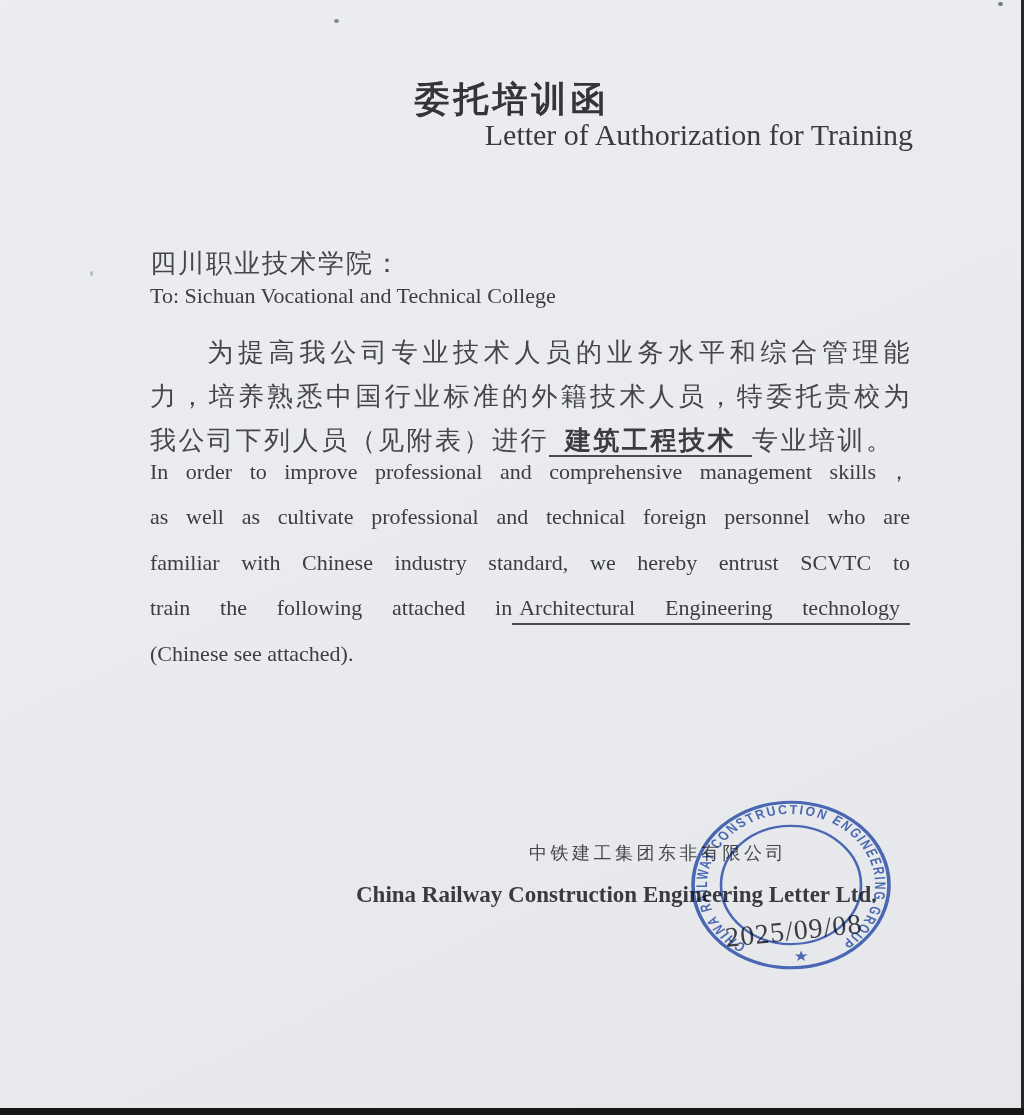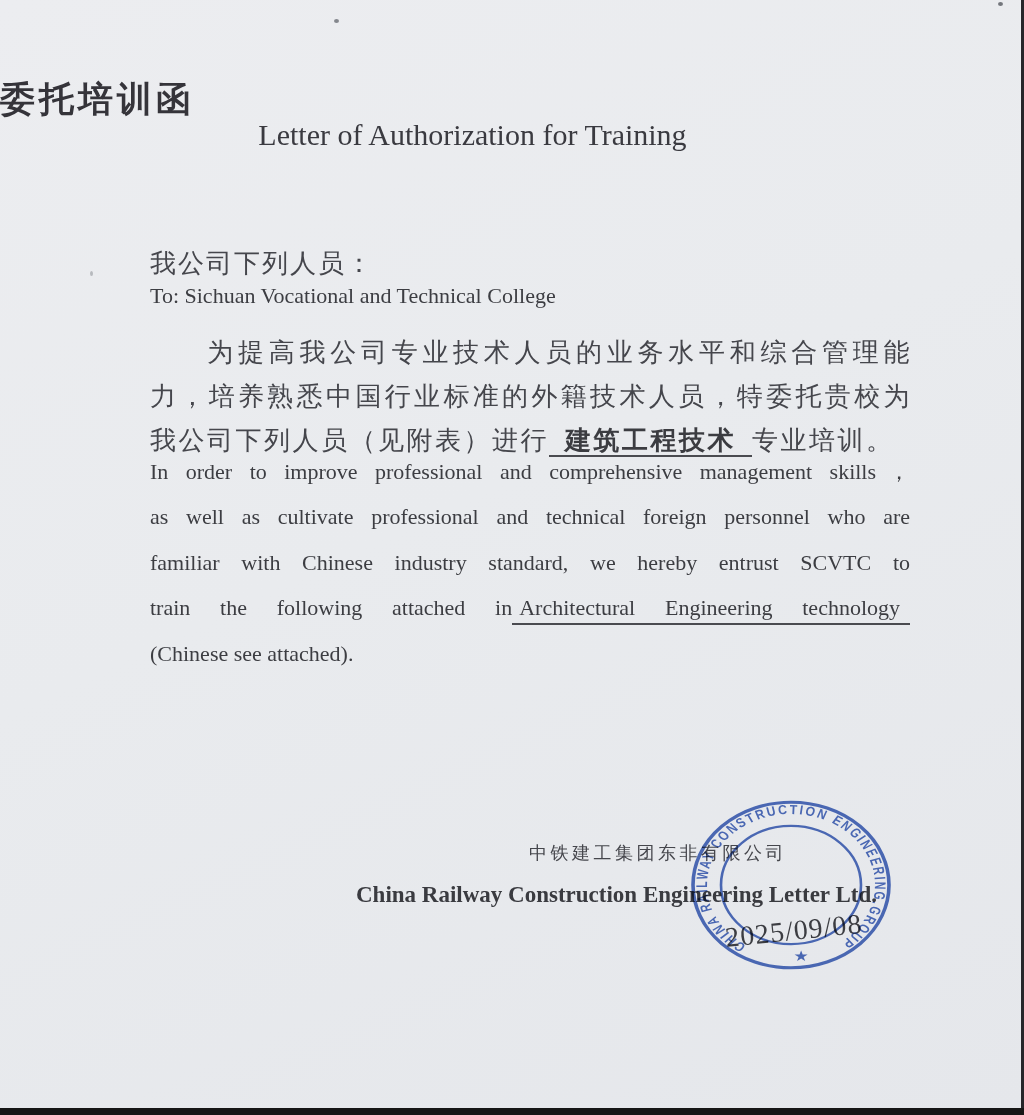--- a/index.html
+++ b/index.html
@@ -7,26 +7,27 @@
     position:relative;
     width:1024px;height:1115px;
     overflow:hidden;
     background:linear-gradient(155deg,#ecedf0 0%,#e9ebee 45%,#e5e7eb 100%);
     font-family:"Liberation Serif","DejaVu Serif",serif;
     color:#3f4045;
   }
   .abs{position:absolute;}
   .title-cn{
     left:0;top:76;width:1024px;top:76px;
+    text-align:center;
     font-size:35px;font-weight:700;letter-spacing:4px;
     color:#35343a;
   }
   .title-en{
-    left:16px;top:118px;width:913px;
-    text-align:center;
+    left:0;top:118px;width:913px;
+    text-align:right;
     font-size:30px;color:#3a3a40;
   }
   .salutation-cn{
     left:150px;top:246px;
     font-size:26px;letter-spacing:2px;color:#45464c;
   }
   .salutation-en{
     left:150px;top:283px;
     font-size:22px;color:#3c3d42;
   }
@@ -79,21 +80,21 @@
   .speck.s3{left:90px;top:271px;width:3px;height:5px;opacity:.5;}
 </style>
 </head>
 <body>
 
 <div class="page">
 
   <div class="abs title-cn">委托培训函</div>
   <div class="abs title-en">Letter of Authorization for Training</div>
 
-  <div class="abs salutation-cn">我公司下列人员：</div>
+  <div class="abs salutation-cn">四川职业技术学院：</div>
   <div class="abs salutation-en">To: Sichuan Vocational and Technical College</div>
 
   <div class="abs para-cn">
     <div class="jl indent">为提高我公司专业技术人员的业务水平和综合管理能</div>
     <div class="jl">力，培养熟悉中国行业标准的外籍技术人员，特委托贵校为</div>
     <div><span>我公司下列人员（见附表）进行</span><span class="blank-cn">建筑工程技术</span><span>专业培训。</span></div>
   </div>
 
   <div class="abs para-en">
     <div class="jl">In order to improve professional and comprehensive management skills，</div>

